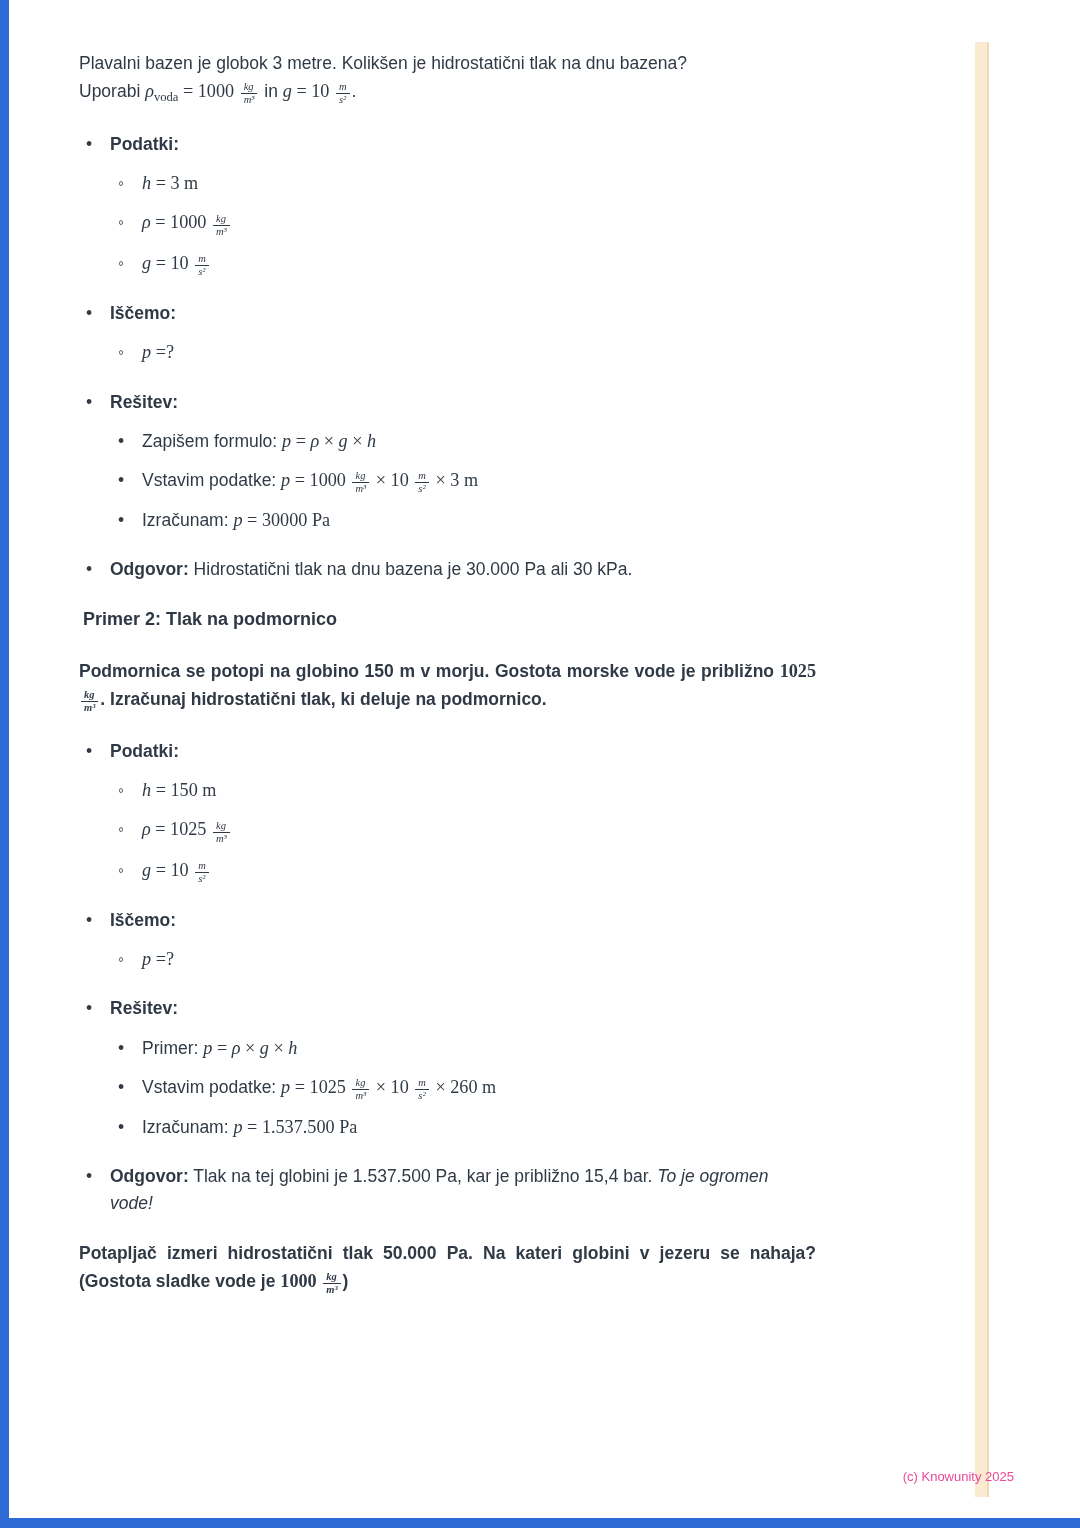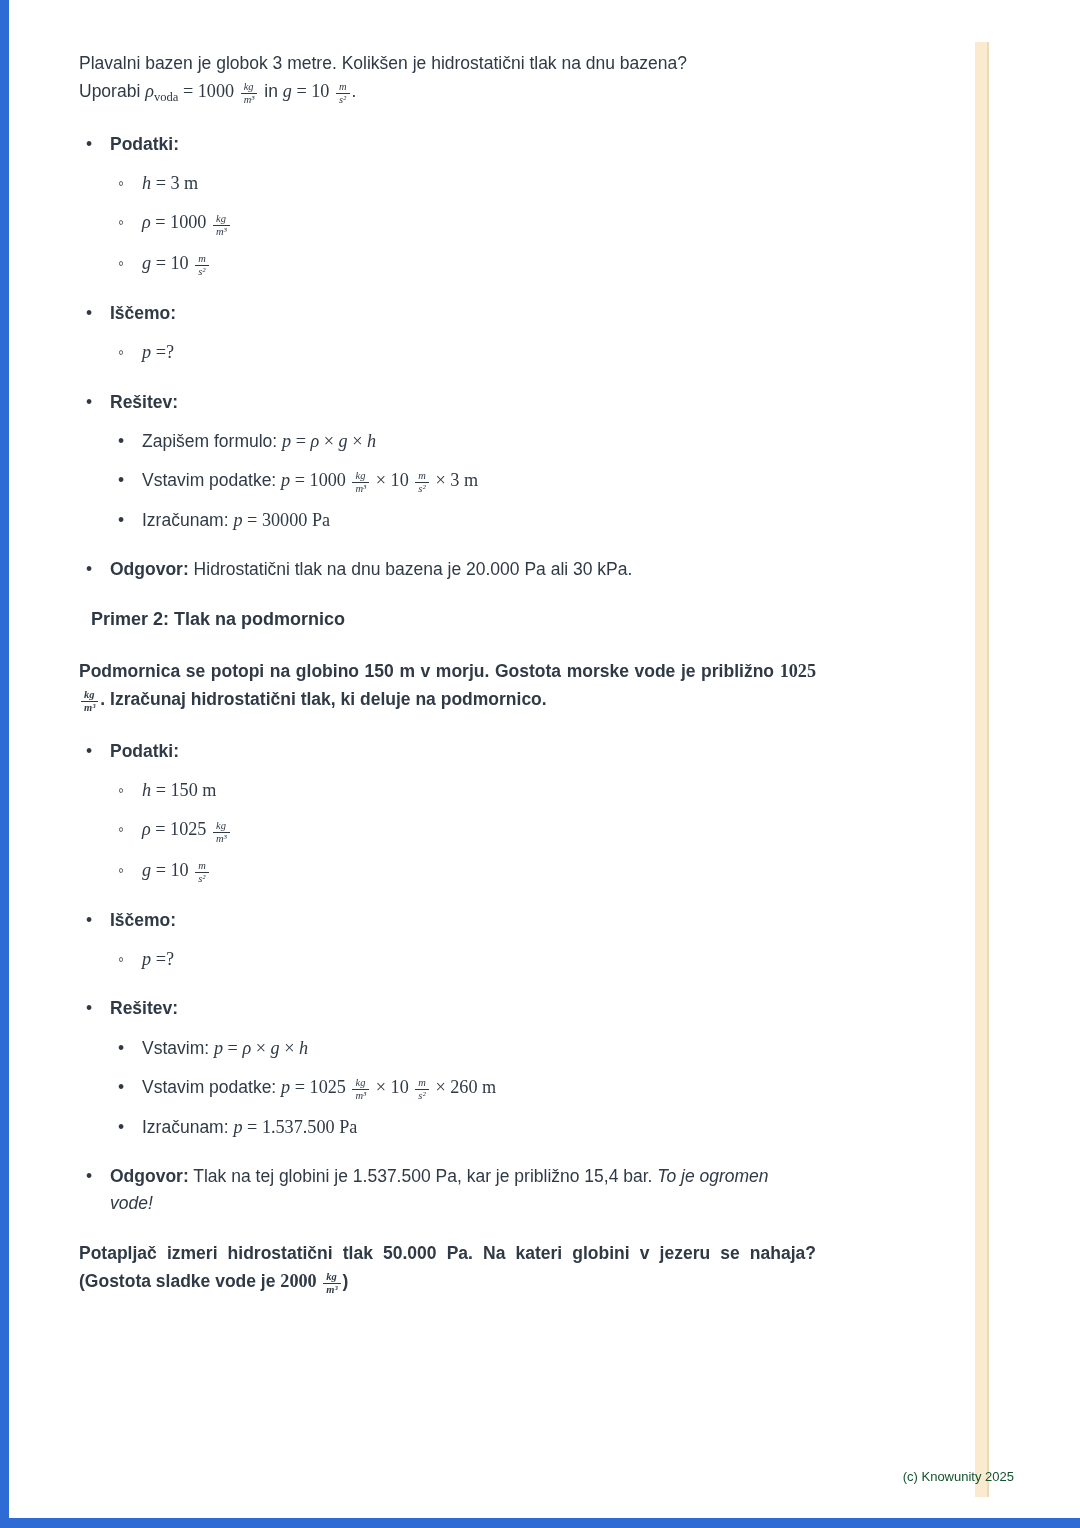--- a/index.html
+++ b/index.html
@@ -11,39 +11,39 @@
     color: #303a46;
   }
   .accent-left   { position: absolute; left: 0; top: 0; width: 9px; height: 1528px; background: #2e6bd4; }
   .accent-bottom { position: absolute; left: 0; bottom: 0; width: 1080px; height: 10px; background: #2e6bd4; }
   .stripe { position: absolute; left: 975px; top: 42px; width: 14px; height: 1455px;
             background: #f9ead0; border-right: 2px solid #eedbb6; z-index: 1; }
   .content { position: absolute; left: 79px; top: 50px; width: 737px;
              font-size: 17.5px; line-height: 1.55; z-index: 2; }
   .para { margin: 0 0 24px 0; }
   .justify { text-align: justify; font-weight: bold; }
-  .heading { font-size: 18px; font-weight: 700; margin: 6px 0 24px 12px; color: #2e3844; }
+  .heading { font-size: 18px; font-weight: 700; margin: 6px 0 24px 4px; color: #2e3844; }
   .block { margin-bottom: 22px; }
   .li { display: flex; align-items: baseline; }
   .li + .li { margin-top: 11px; }
   .marker { flex: 0 0 24px; }
   .l1 { padding-left: 7px; }
   .l2 { padding-left: 39px; }
   .li-text { flex: 1; }
   .b { font-weight: 700; text-align: right; }
   .i { font-style: italic; }
   .m  { font-family: "Liberation Serif", "DejaVu Serif", serif; font-size: 1.04em; }
   .mi { font-family: "Liberation Serif", "DejaVu Serif", serif; font-style: italic; font-size: 1.04em; }
   .msub { font-family: "Liberation Serif", "DejaVu Serif", serif; font-size: 0.72em; vertical-align: -0.28em; }
   .frac { display: inline-block; text-align: left; vertical-align: -0.6em;
           font-family: "Liberation Serif", "DejaVu Serif", serif; font-style: italic;
           font-size: 0.6em; line-height: 1.15; margin: 0 2px; }
   .frac .num { display: block; padding: 0 3px; border-bottom: 1px solid currentColor; }
   .frac .den { display: block; padding: 0 3px; }
-  .footer { position: absolute; right: 66px; bottom: 44px; font-size: 13px; color: #14532d; z-index: 3; }
+  .footer { position: absolute; right: 66px; bottom: 44px; font-size: 13px; color: #ec4899; z-index: 3; }
 </style>
 </head>
 <body>
 
 <div class="accent-left"></div>
 <div class="accent-bottom"></div>
 <div class="stripe"></div>
 
 <div class="content">
 
@@ -94,21 +94,21 @@
     </div>
     <div class="li l2">
       <span class="marker">•</span>
       <span class="li-text"><span>Izračunam: </span><span class="mi">p</span><span class="m"> = 30000 Pa</span></span>
     </div>
   </div>
 
   <div class="block">
     <div class="li l1">
       <span class="marker">•</span>
-      <span class="li-text"><span class="b">Odgovor:</span><span> Hidrostatični tlak na dnu bazena je 20.000 Pa ali 30 kPa.</span></span>
+      <span class="li-text"><span class="b">Odgovor:</span><span> Hidrostatični tlak na dnu bazena je 30.000 Pa ali 30 kPa.</span></span>
     </div>
   </div>
 
   <div class="heading">Primer 2: Tlak na podmornico</div>
 
   <p class="para justify"><span>Podmornica se potopi na globino 150 m v morju. Gostota morske vode je približno </span><span class="m">1025 </span><span class="frac"><span class="num">kg</span><span class="den">m³</span></span><span>. Izračunaj hidrostatični tlak, ki deluje na podmornico.</span></p>
 
   <div class="block">
     <div class="li l1">
       <span class="marker">•</span>
@@ -139,37 +139,37 @@
     </div>
   </div>
 
   <div class="block">
     <div class="li l1">
       <span class="marker">•</span>
       <span class="li-text"><span class="b">Rešitev:</span></span>
     </div>
     <div class="li l2">
       <span class="marker">•</span>
-      <span class="li-text"><span>Vstavim: </span><span class="mi">p</span><span class="m"> = </span><span class="mi">ρ</span><span class="m"> × </span><span class="mi">g</span><span class="m"> × </span><span class="mi">h</span></span>
+      <span class="li-text"><span>Primer: </span><span class="mi">p</span><span class="m"> = </span><span class="mi">ρ</span><span class="m"> × </span><span class="mi">g</span><span class="m"> × </span><span class="mi">h</span></span>
     </div>
     <div class="li l2">
       <span class="marker">•</span>
       <span class="li-text"><span>Vstavim podatke: </span><span class="mi">p</span><span class="m"> = 1025 </span><span class="frac"><span class="num">kg</span><span class="den">m³</span></span><span class="m"> × 10 </span><span class="frac"><span class="num">m</span><span class="den">s²</span></span><span class="m"> × 260 m</span></span>
     </div>
     <div class="li l2">
       <span class="marker">•</span>
       <span class="li-text"><span>Izračunam: </span><span class="mi">p</span><span class="m"> = 1.537.500 Pa</span></span>
     </div>
   </div>
 
   <div class="block">
     <div class="li l1">
       <span class="marker">•</span>
       <span class="li-text"><span class="b">Odgovor:</span><span> Tlak na tej globini je 1.537.500 Pa, kar je približno 15,4 bar. </span><span class="i">To je ogromen vode!</span></span>
     </div>
   </div>
 
 
-  <p class="para justify"><span>Potapljač izmeri hidrostatični tlak 50.000 Pa. Na kateri globini v jezeru se nahaja? (Gostota sladke vode je </span><span class="m">2000 </span><span class="frac"><span class="num">kg</span><span class="den">m³</span></span><span>)</span></p>
+  <p class="para justify"><span>Potapljač izmeri hidrostatični tlak 50.000 Pa. Na kateri globini v jezeru se nahaja? (Gostota sladke vode je </span><span class="m">1000 </span><span class="frac"><span class="num">kg</span><span class="den">m³</span></span><span>)</span></p>
 
 </div>
 
 <div class="footer">(c) Knowunity 2025</div>
 
 </body></html>

